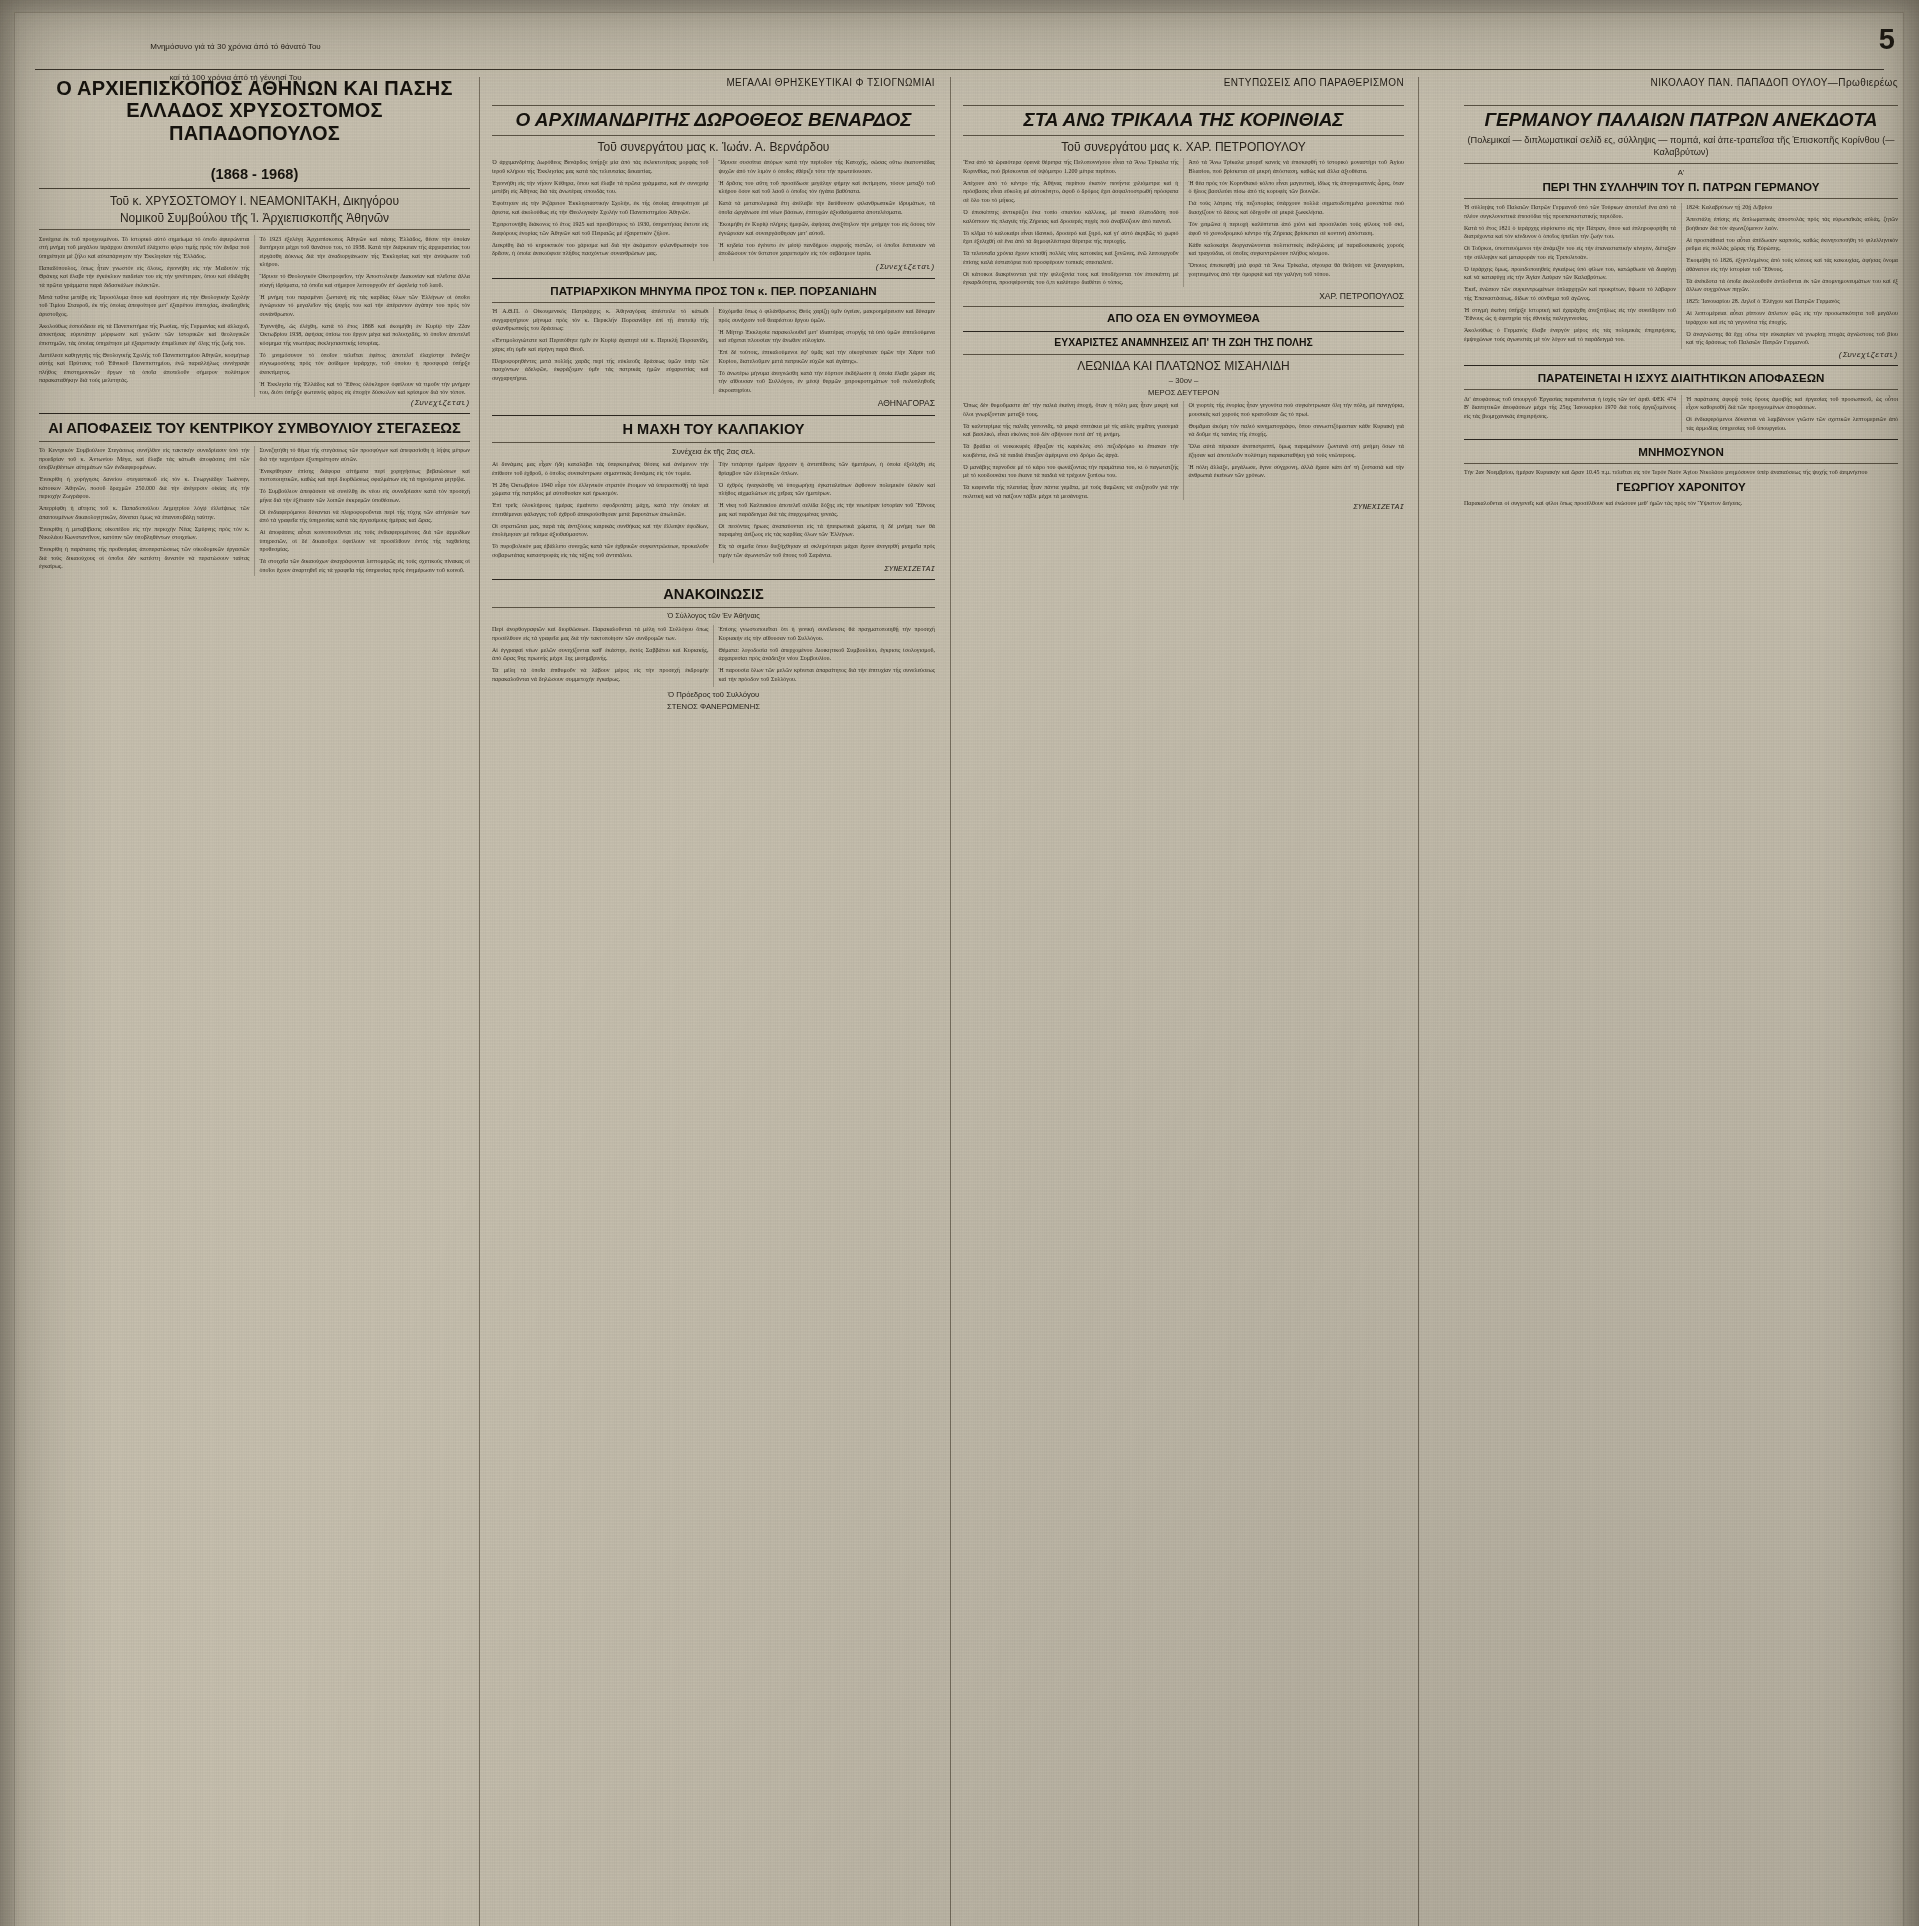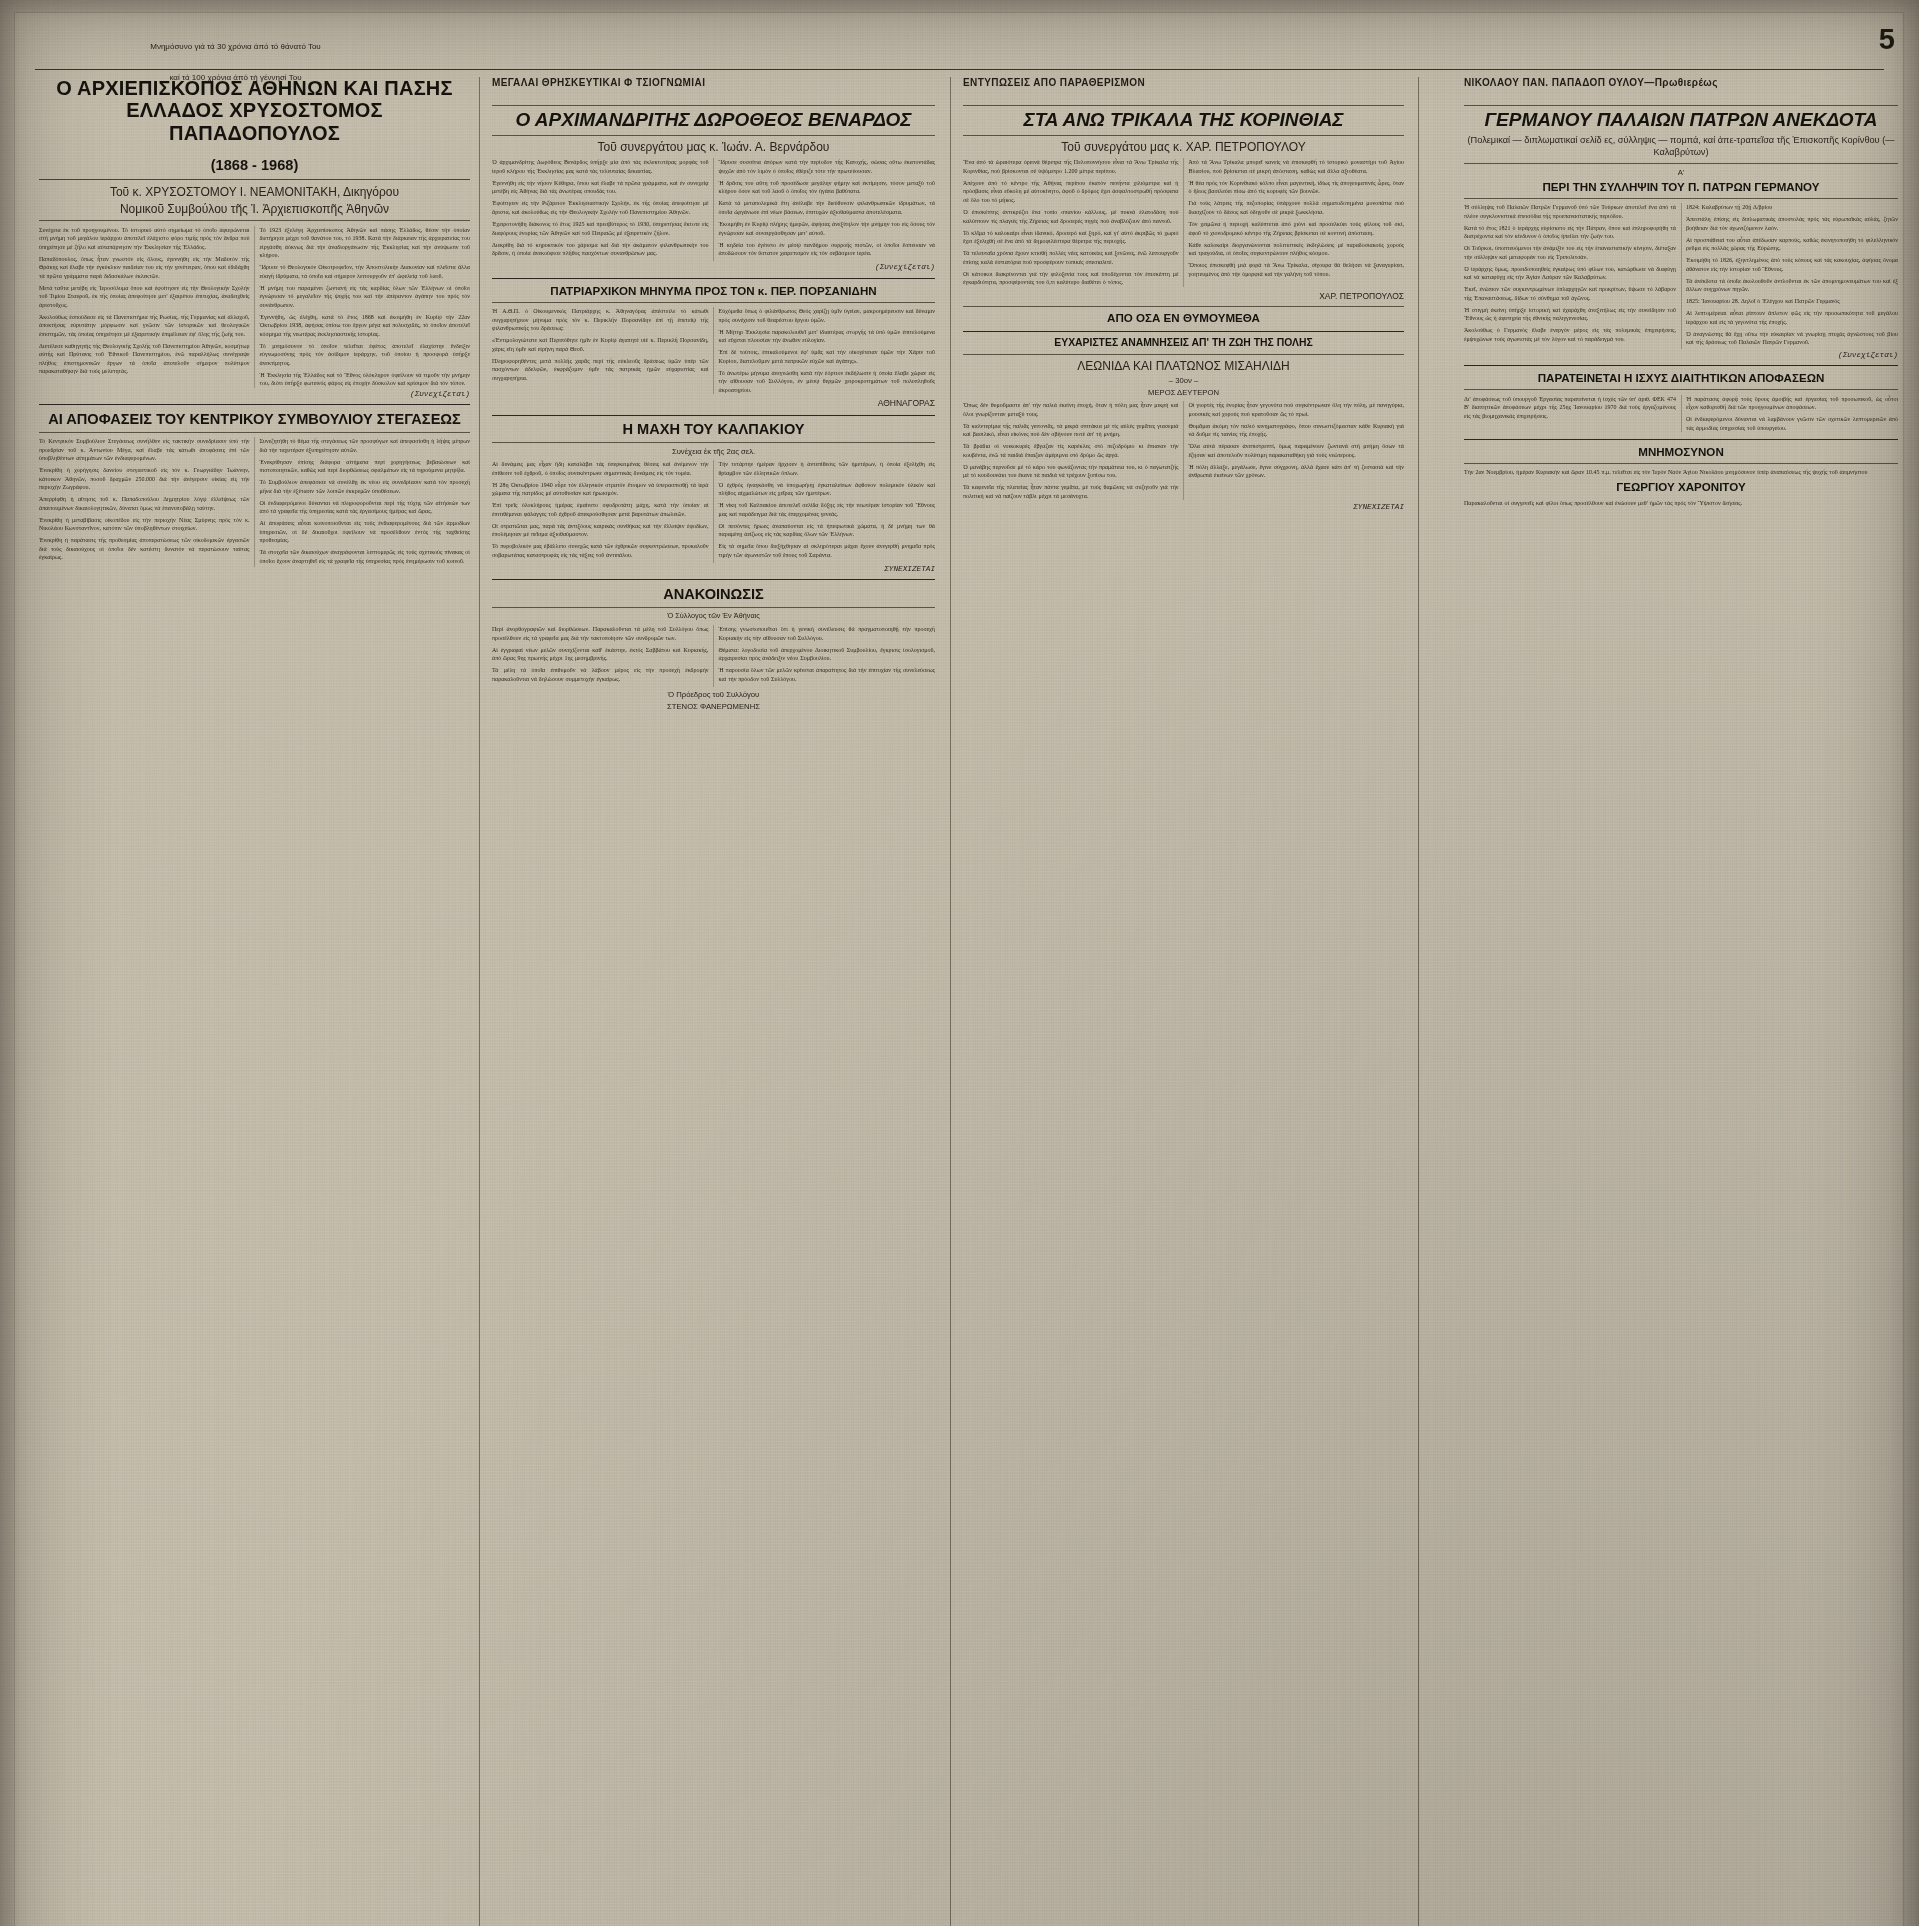--- a/index.html
+++ b/index.html
@@ -82,25 +82,24 @@
     border-left: 0.8px solid #5c5444;
     opacity: 0.75;
     z-index: 6;
   }
 
   
   .kicker {
     font-family: "Liberation Sans", sans-serif;
     font-size: 10px;
     letter-spacing: 0.4px;
-    text-align: left;
+    text-align: right;
     color: #221d16;
     margin-bottom: 15px;
     line-height: 1.25;
-    font-weight: bold;
   }
   .head-xl {
     font-family: "Liberation Sans", sans-serif;
     font-weight: bold;
     font-size: 20px;
     line-height: 1.12;
     text-align: center;
     color: #16130e;
     letter-spacing: 0.2px;
   }
@@ -235,21 +234,21 @@
   </div>
 
   <div class="rule-top"></div>
 
   <div class="col-sep" style="left:479px;"></div>
   <div class="col-sep" style="left:950px;"></div>
   <div class="col-sep" style="left:1418px;"></div>
 
   <div class="col" style="left:39px; width:431px;">
     <div class="head-xl">Ο ΑΡΧΙΕΠΙΣΚΟΠΟΣ ΑΘΗΝΩΝ ΚΑΙ ΠΑΣΗΣ ΕΛΛΑΔΟΣ ΧΡΥΣΟΣΤΟΜΟΣ ΠΑΠΑΔΟΠΟΥΛΟΣ</div>
-    <div class="head-md" style="margin-top:13px;">(1868 - 1968)</div>
+    <div class="head-md" style="margin-top:22px;">(1868 - 1968)</div>
     <div class="hr"></div>
     <div class="byline">Τοῦ κ. ΧΡΥΣΟΣΤΟΜΟΥ Ι.      ΝΕΑΜΟΝΙΤΑΚΗ, Δικηγόρου</div>
     <div class="byline">Νομικοῦ Συμβούλου τῆς Ἱ. Ἀρχιεπισκοπῆς Ἀθηνῶν</div>
     <div class="hr-thin"></div>
 
     <div class="body twocol">
       <p>Συνέχεια ἐκ τοῦ προηγουμένου. Τό ἱστορικό αὐτό σημείωμα τό ὁποῖο ἀφιερώνεται στή μνήμη τοῦ μεγάλου ἱεράρχου ἀποτελεῖ ἐλάχιστο φόρο τιμῆς πρός τόν ἄνδρα πού ὑπηρέτησε μέ ζῆλο καί αὐταπάρνησιν τήν Ἐκκλησίαν τῆς Ἑλλάδος.</p>
       <p>Παπαδόπουλος, ὅπως ἦταν γνωστόν εἰς ὅλους, ἐγεννήθη εἰς τήν Μαδυτόν τῆς Θράκης καί ἔλαβε τήν ἐγκύκλιον παιδείαν του εἰς τήν γενέτειραν, ὅπου καί ἐδιδάχθη τά πρῶτα γράμματα παρά διδασκάλων ἐκλεκτῶν.</p>
       <p>Μετά ταῦτα μετέβη εἰς Ἱεροσόλυμα ὅπου καί ἐφοίτησεν εἰς τήν Θεολογικήν Σχολήν τοῦ Τιμίου Σταυροῦ, ἐκ τῆς ὁποίας ἀπεφοίτησε μετ' ἐξαιρέτου ἐπιτυχίας, ἀναδειχθείς ἀριστοῦχος.</p>
       <p>Ἀκολούθως ἐσπούδασε εἰς τά Πανεπιστήμια τῆς Ρωσίας, τῆς Γερμανίας καί ἀλλαχοῦ, ἀποκτήσας εὐρυτάτην μόρφωσιν καί γνῶσιν τῶν ἱστορικῶν καί θεολογικῶν ἐπιστημῶν, τάς ὁποίας ὑπηρέτησε μέ ἐξαιρετικήν ἐπιμέλειαν ἐφ' ὅλης τῆς ζωῆς του.</p>

